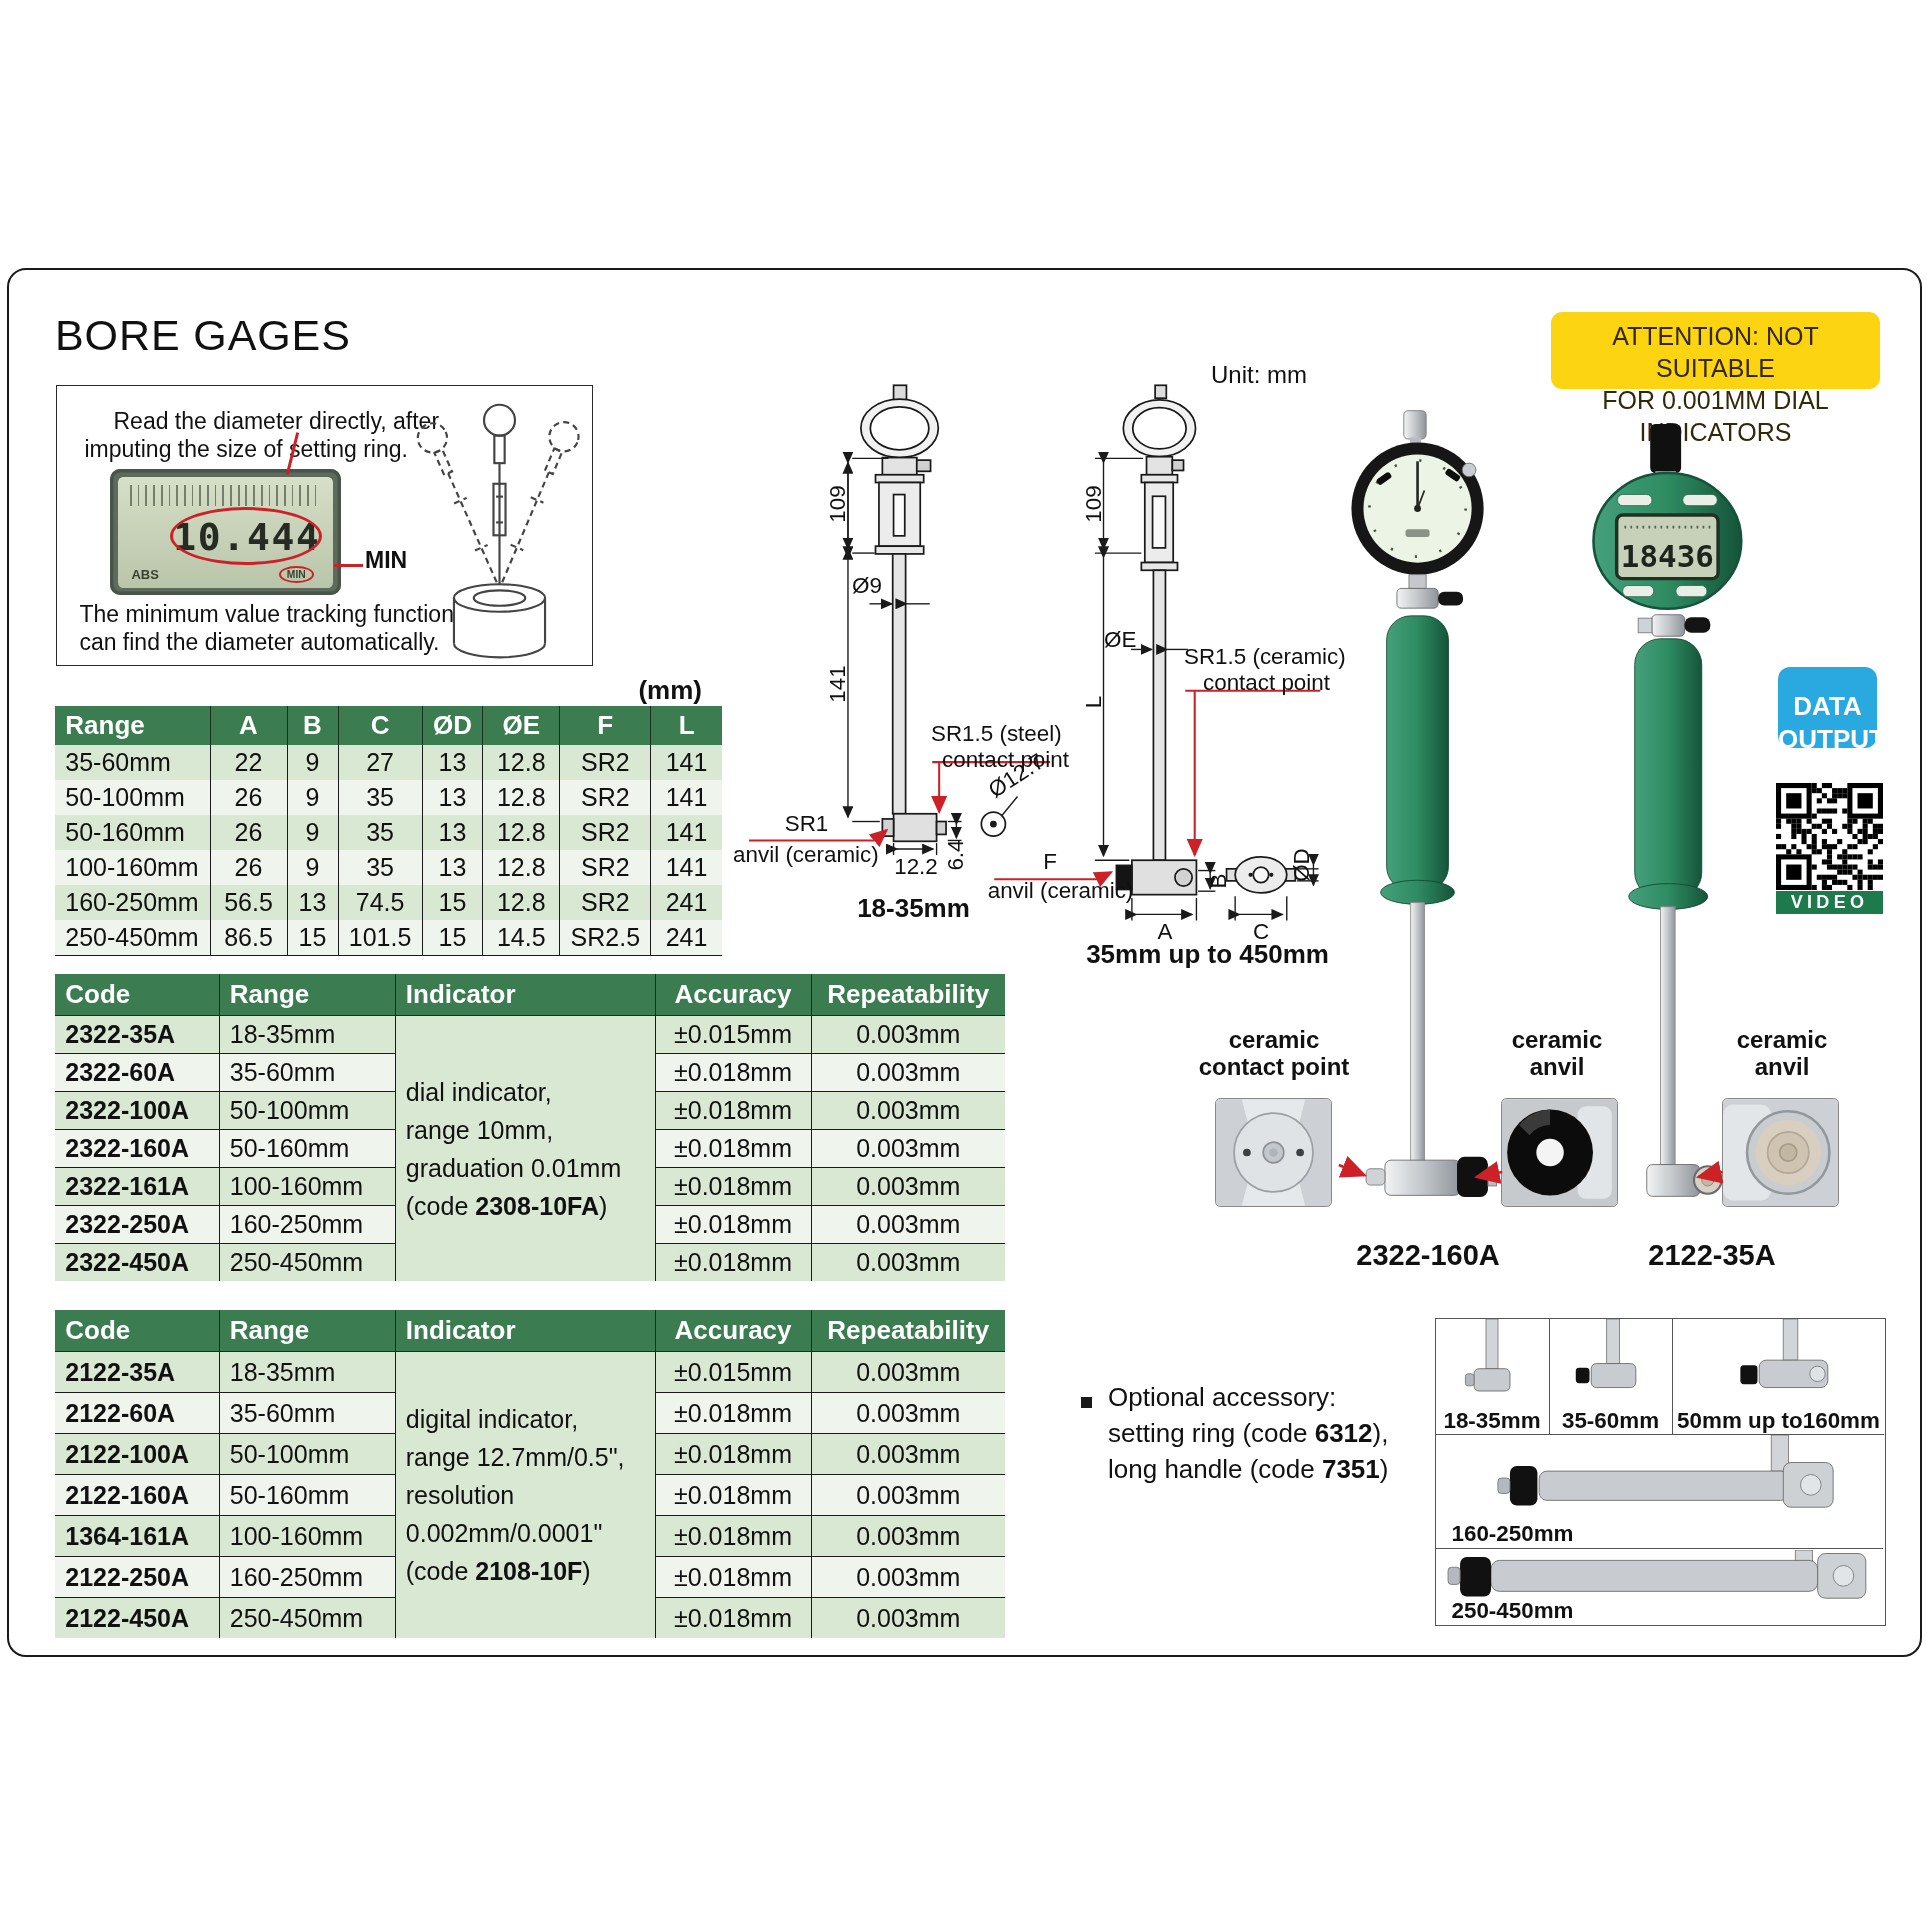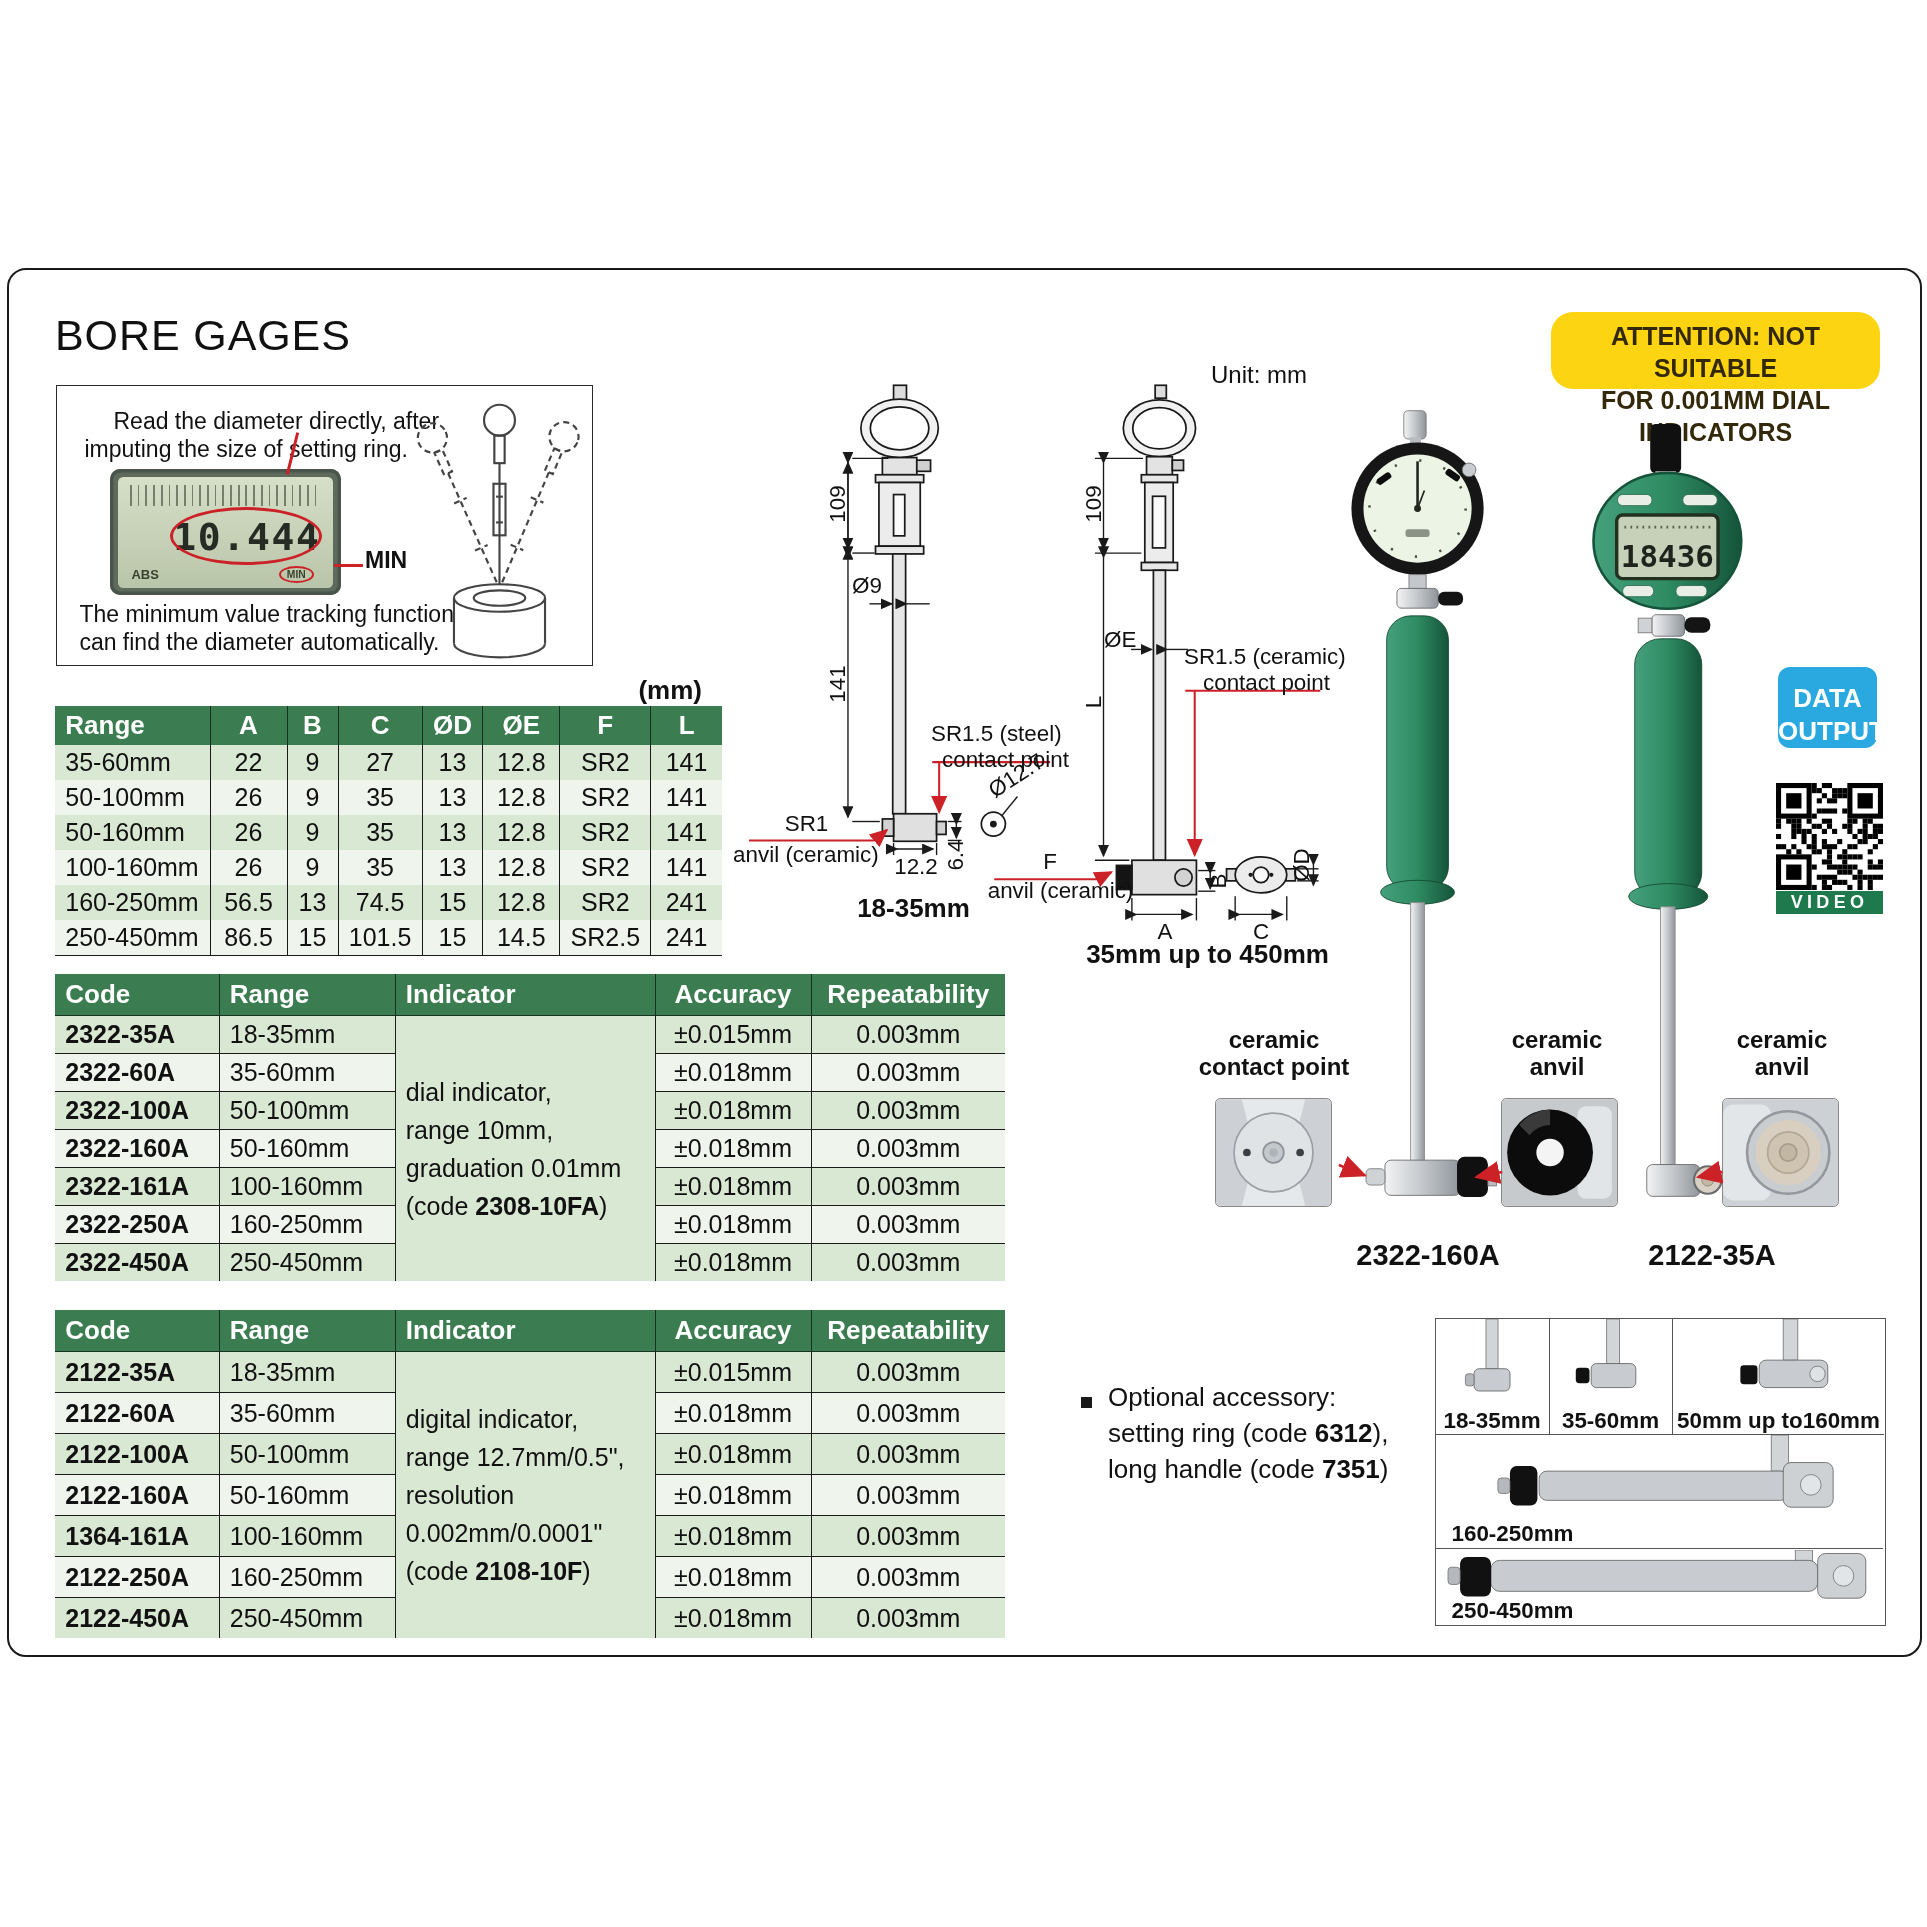--- a/index.html
+++ b/index.html
@@ -5,21 +5,21 @@
   html,body{margin:0;padding:0;background:#fff;}
   #canvas{position:relative;width:1927px;height:1927px;background:#fff;
     font-family:"Liberation Sans",sans-serif;color:#111;overflow:hidden;}
   .abs{position:absolute;}
   .nowrap{white-space:nowrap;}
   .rot{transform:rotate(-90deg);transform-origin:center center;}
   #page-frame{left:6.9px;top:268px;width:1911px;height:1385px;border:2.6px solid #1a1a1a;border-radius:19px;}
   #title{left:55px;top:311px;font-size:43px;font-weight:normal;letter-spacing:0.9px;}
   
   #attention{left:1551px;top:312px;width:329px;height:77px;background:var(--attention_yellow);
-    border-radius:22px;color:var(--attention_text);font-weight:bold;font-size:25px;line-height:32px;
+    border-radius:11px;color:var(--attention_text);font-weight:normal;font-size:25px;line-height:32px;
     text-align:center;padding-top:7.7px;box-sizing:border-box;}
   
   #infobox{left:56px;top:385px;width:535px;height:279px;border:1.7px solid #2a2a2a;background:#fff;}
   .inf-t{font-size:23px;line-height:27.5px;}
   #lcd{left:110px;top:469px;width:231px;height:126px;background:#5d6a5c;border-radius:10.3px;
        box-shadow:inset 0 0 0 3.4px #49544a;}
   #lcd-screen{left:7.7px;top:7.7px;width:215px;height:111px;background:linear-gradient(180deg,#d6dfc8,#b9c5a9);border-radius:5.2px;}
   #lcd-ruler{left:12px;top:8.6px;width:191px;height:20.6px;
      background:repeating-linear-gradient(90deg,#55604f 0 1.7px,rgba(0,0,0,0) 1.7px 7.7px);opacity:.75;}
   #lcd-digits{left:0;top:38px;width:203px;text-align:right;font-family:"DejaVu Sans Mono",monospace;
@@ -58,21 +58,21 @@
   #spec2{left:55px;top:1310px;}
   #spec2 td{height:40px;}
   .spec tr.alt td{background:var(--row_light);}
   .spec tr td.ind{background:var(--row_green);}
   
   .dlab{position:absolute;font-size:22.4px;line-height:24px;}
   .dcap{position:absolute;font-size:26px;font-weight:bold;text-align:center;}
   #unit-label{left:1211px;top:361px;font-size:24px;}
   
   #dataout{left:1778px;top:667px;width:99px;height:81px;background:var(--badge_blue);border-radius:12px;
-    color:#fff;font-weight:bold;font-size:26px;line-height:33px;text-align:center;padding-top:15px;box-sizing:border-box;}
+    color:#fff;font-weight:bold;font-size:26px;line-height:33px;text-align:center;padding-top:23px;box-sizing:border-box;}
   #video{left:1776px;top:891px;width:107px;height:23px;background:var(--video_green);color:#fff;
     font-weight:bold;font-size:18px;letter-spacing:4.3px;text-align:center;line-height:23px;}
   
   .plab{position:absolute;width:206px;text-align:center;font-size:24px;font-weight:bold;line-height:27.5px;}
   .photo{position:absolute;width:115px;height:107px;border:1.7px solid #888;border-radius:5.2px;overflow:hidden;
      background:linear-gradient(135deg,#e8eaec,#c9ccd0);}
   .model{position:absolute;width:206px;text-align:center;font-size:29px;font-weight:bold;}
   
   #opt-bullet{left:1081px;top:1397px;width:11.2px;height:11.2px;background:#1a1a1a;}
   .optline{position:absolute;left:1108px;font-size:26px;}

